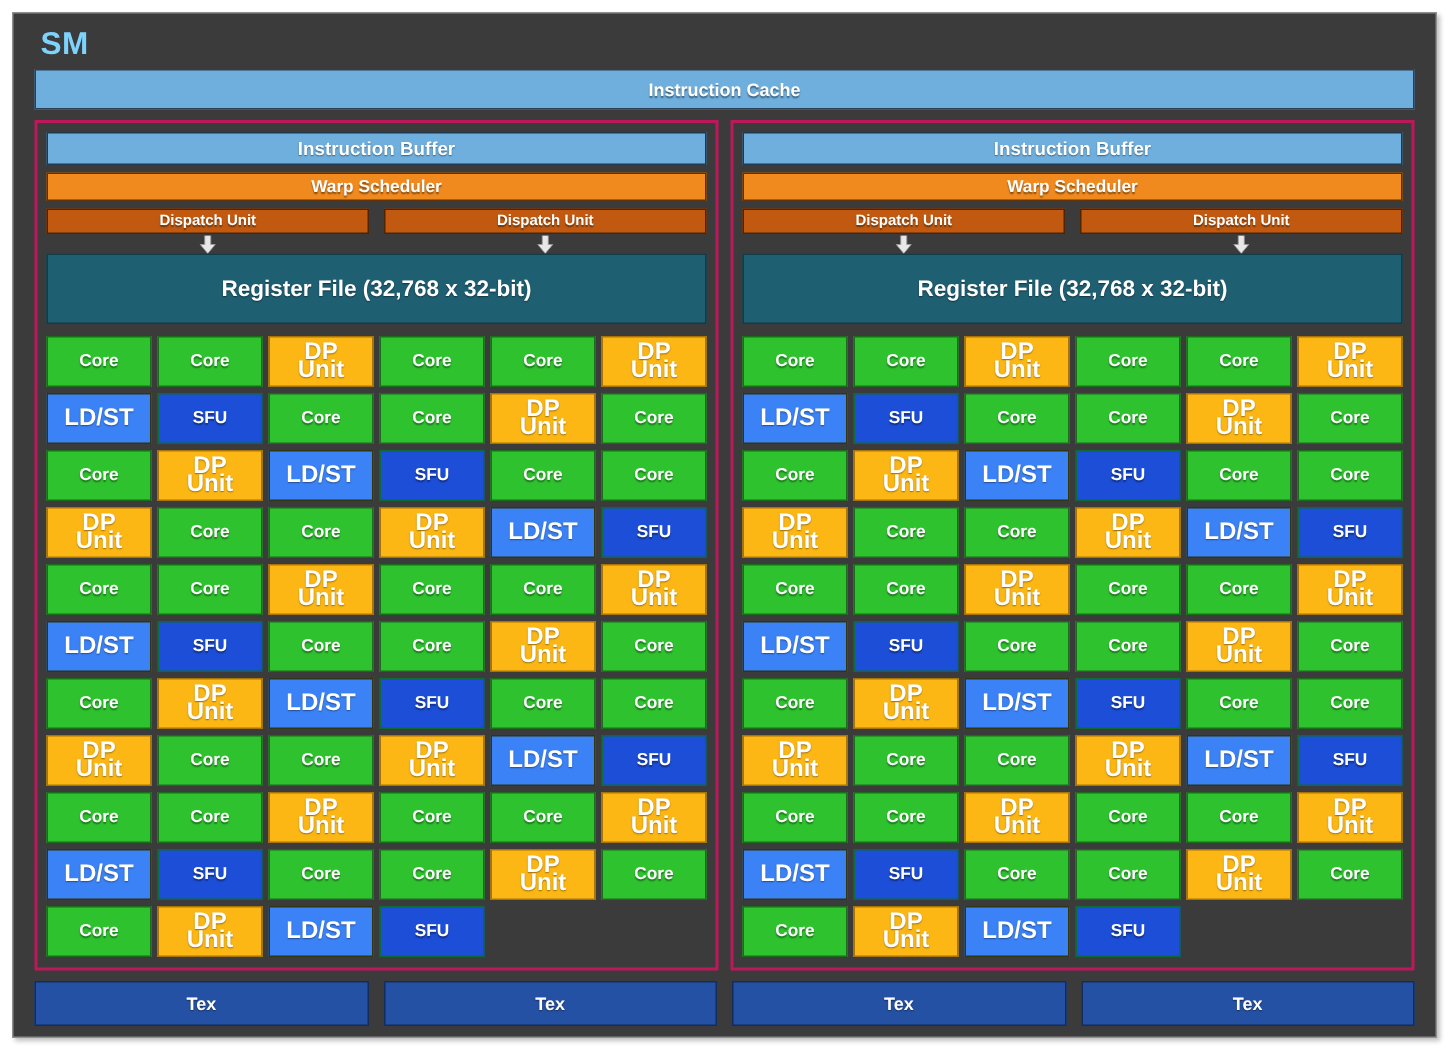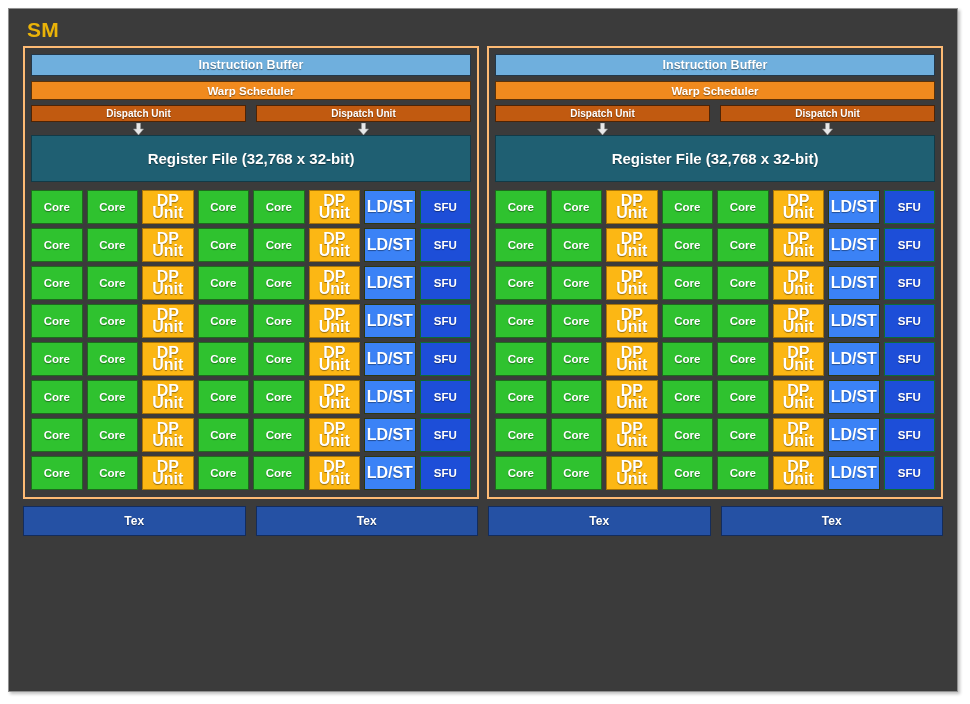--- a/index.html
+++ b/index.html
@@ -31,21 +31,21 @@
     height: 100%;
     background: #3b3b3b;
     border: 1px solid #8f8f8f;
     box-sizing: border-box;
     padding: 8px 12px 10px 12px;
     box-shadow: 2px 2px 3px rgba(0,0,0,0.25);
   }
 
   
   .sm-title {
-    color: #eab308;
+    color: #7dd3fc;
     font-size: 21px;
     font-weight: bold;
     line-height: 26px;
     padding-left: 6px;
     letter-spacing: 0.3px;
     margin-bottom: 3px;
   }
 
   
   .bar {
@@ -69,21 +69,21 @@
 
   
   .partitions {
     display: flex;
     gap: 8px;
     margin: 0 2px;
   }
   .partition {
     flex: 1 1 50%;
     box-sizing: border-box;
-    border: 2px solid #fdba74;
+    border: 2px solid #be185d;
     background: #3b3b3b;
     padding: 6px 6px 7px 6px;
   }
 
   .bar-instr-buffer {
     height: 22px;
     background: #6fafdd;
     font-size: 12.5px;
     margin-bottom: 5px;
   }
@@ -122,21 +122,21 @@
     height: 47px;
     background: #1f5f72;
     font-size: 15px;
     border: 1px solid #123a47;
     margin-bottom: 8px;
   }
 
   
   .core-grid {
     display: grid;
-    grid-template-columns: repeat(8, 1fr);
+    grid-template-columns: repeat(6, 1fr);
     gap: 4px 4px;
   }
   .unit {
     box-sizing: border-box;
     height: 34px;
     display: flex;
     flex-direction: column;
     align-items: center;
     justify-content: center;
     color: #ffffff;
@@ -195,20 +195,21 @@
   }
 </style>
 </head>
 <body>
 
 <div id="page">
   <div id="sm-body">
 
     <div class="sm-title">SM</div>
 
+    <div class="bar bar-instr-cache">Instruction Cache</div>
 
     <div class="partitions">
 
       <div class="partition">
         <div class="bar bar-instr-buffer">Instruction Buffer</div>
         <div class="bar bar-warp-sched">Warp Scheduler</div>
 
         <div class="dispatch-row">
           <div class="dispatch-cell">
             <div class="bar bar-dispatch">Dispatch Unit</div>

